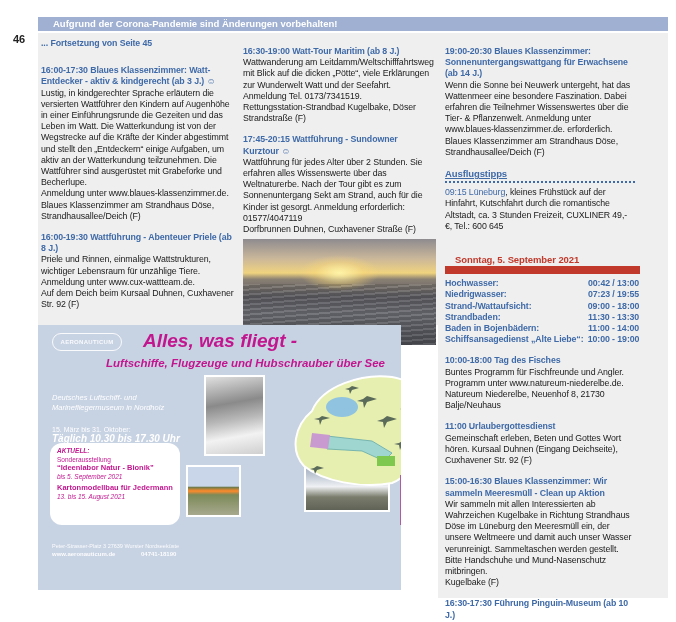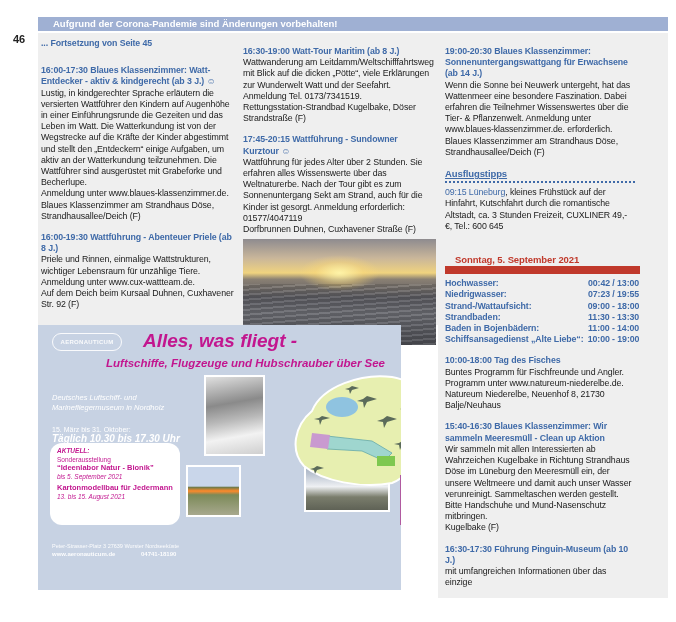--- a/index.html
+++ b/index.html
@@ -166,21 +166,26 @@
         </tr>
     </tbody>
   </table>
 
   <div class="event">
     <div class="head">10:00-18:00 Tag des Fisches</div>
     <div class="txt">Buntes Programm für Fischfreunde und Angler. Programm unter www.natureum-niederelbe.de.</div>
     <div class="txt">Natureum Niederelbe, Neuenhof 8, 21730 Balje/Neuhaus</div>
   </div>
   <div class="event">
-    <div class="head">15:40-16:30 Blaues Klassenzimmer: Wir sammeln Meeresmüll - Clean up Aktion</div>
+    <div class="head">11:00 Urlaubergottesdienst</div>
+    <div class="txt">Gemeinschaft erleben, Beten und Gottes Wort hören. Kursaal Duhnen (Eingang Deichseite),</div>
+    <div class="txt">Cuxhavener Str. 92 (F)</div>
+  </div>
+  <div class="event">
+    <div class="head">15:00-16:30 Blaues Klassenzimmer: Wir sammeln Meeresmüll - Clean up Aktion</div>
     <div class="txt">Wir sammeln mit allen Interessierten ab Wahrzeichen Kugelbake in Richtung Strandhaus Döse im Lüneburg den Meeresmüll ein, der unsere Weltmeere und damit auch unser Wasser verunreinigt. Sammeltaschen werden gestellt. Bitte Handschuhe und Mund-Nasenschutz mitbringen.</div>
     <div class="txt">Kugelbake (F)</div>
   </div>
   <div class="event">
     <div class="head">16:30-17:30 Führung Pinguin-Museum (ab 10 J.)</div>
     <div class="txt">mit umfangreichen Informationen über das einzige</div>
   </div>
 </div>
 
 <div class="ad">

